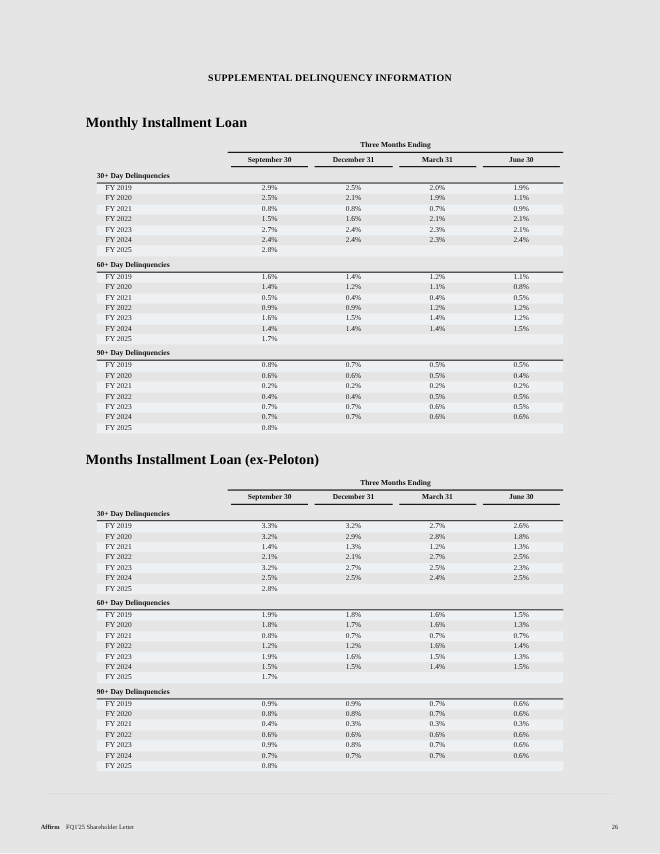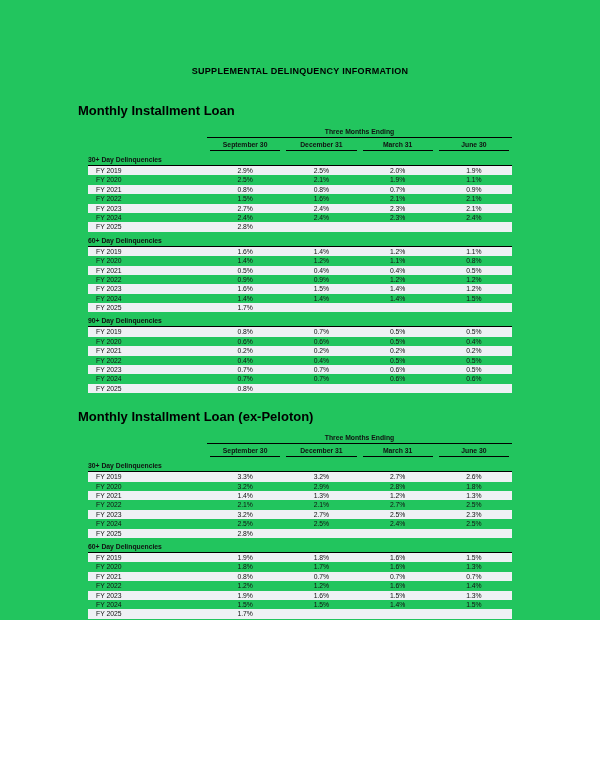--- a/index.html
+++ b/index.html
@@ -1,20 +1,20 @@
 <!DOCTYPE html>
 <html><head>
 <meta charset="utf-8">
 <style>
   html,body{margin:0;padding:0;background:#ffffff;}
   .page{
     position:relative;
-    width:600px;height:620px;
-    background:#22c55e;
-    font-family:Liberation Sans, sans-serif;
+    width:600px;height:776px;
+    background:#e5e5e5;
+    font-family:Liberation Serif, serif;
     color:#111111;
     overflow:hidden;
   }
   .doc-title{
     margin-top:66px;
     text-align:center;
     font-size:9px;
     font-weight:bold;
     letter-spacing:.3px;
     color:#000;
@@ -243,21 +243,21 @@
           <div class="data-row striped">
             <div class="row-label">FY 2025</div>
             <div class="val-cell">0.8%</div>
             <div class="val-cell"></div>
             <div class="val-cell"></div>
             <div class="val-cell"></div>
           </div>
         </div>
       </div>
       <div class="table-block tb2">
-        <div class="table-title">Monthly Installment Loan (ex-Peloton)</div>
+        <div class="table-title">Months Installment Loan (ex-Peloton)</div>
         <div class="tbl">
           <div class="hdr-row">
             <div class="lbl-col"></div>
             <div class="cols-area">
               <div class="tme">Three Months Ending</div>
               <div class="col-heads">
                 <div class="col-head">September 30</div>
                 <div class="col-head">December 31</div>
                 <div class="col-head">March 31</div>
                 <div class="col-head">June 30</div>

